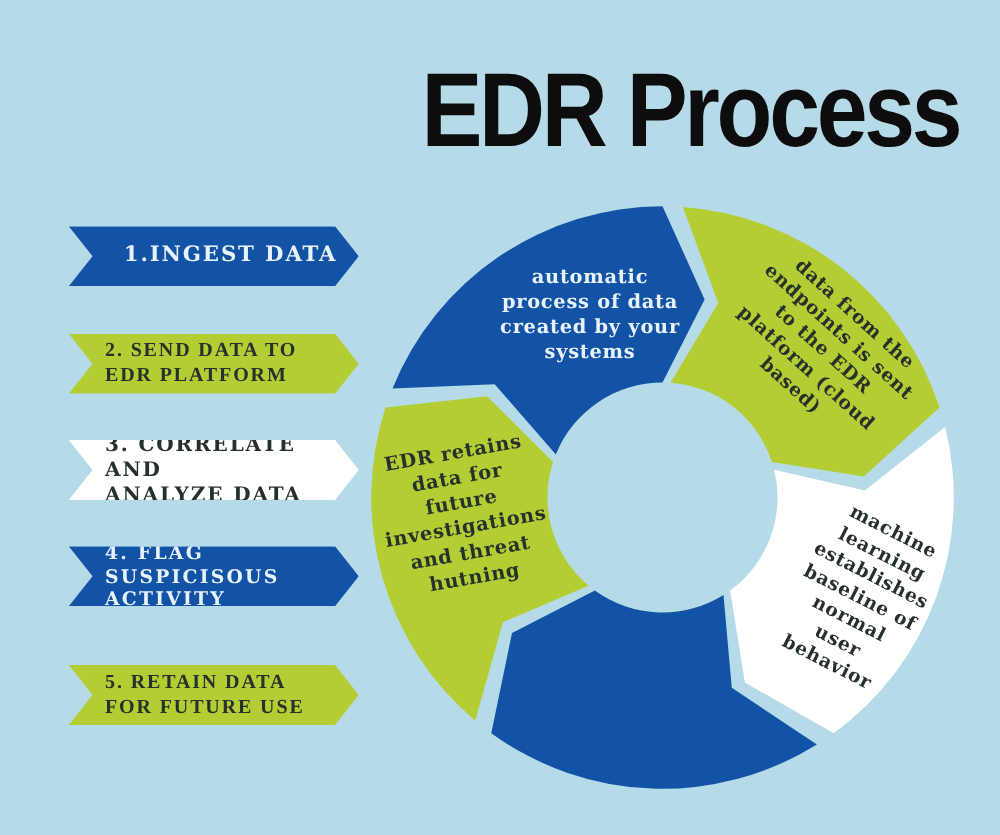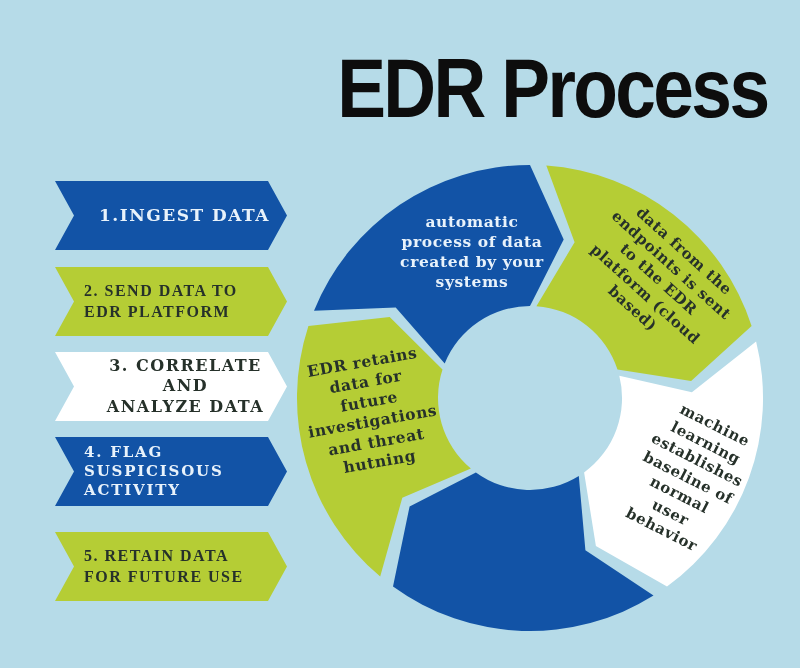--- a/index.html
+++ b/index.html
@@ -17,39 +17,39 @@
   }
   .title span{
     display:inline-block;
     font-family:"Liberation Sans",sans-serif;font-weight:bold;
     font-size:84px;line-height:1;letter-spacing:-3px;color:var(--c-title);
     transform:scaleX(0.87);
   }
 
   
   .banner{
-    position:absolute;left:55px;width:232px;height:69px;
+    position:absolute;left:55px;width:232px;height:48px;
     clip-path:polygon(0 0,213px 0,232px 50%,213px 100%,0 100%,19px 50%);
     display:flex;align-items:center;
   }
   .banner .lbl{
     padding-left:29px;font-weight:bold;font-size:16px;line-height:1.26;
     letter-spacing:1.5px;white-space:pre-line;
   }
   .banner1{top:181px;}
   .banner1 .lbl{padding-left:44px;font-size:17px;}
   .banner2{top:267px;}
   .banner3{top:352px;}
   .banner4{top:437px;}
   .banner4 .lbl{font-size:15px;letter-spacing:1.8px;}
   .banner5{top:532px;}
 
   .fill-blue{background:var(--c-blue);color:var(--c-light);}
   .fill-green{background:var(--c-green);color:var(--c-dark);font-family:Liberation Serif, serif;}
-  .fill-white{background:var(--c-white);color:var(--c-dark);text-align:center;}
+  .fill-white{background:var(--c-white);color:var(--c-dark);}
 
   
   .cycle-svg{position:absolute;left:0;top:0;}
   .seg-blue{fill:var(--c-blue);}
   .seg-green{fill:var(--c-green);}
   .seg-white{fill:var(--c-white);}
 
   .seg-text{
     position:absolute;text-align:center;font-weight:bold;
     white-space:pre-line;letter-spacing:0.6px;

